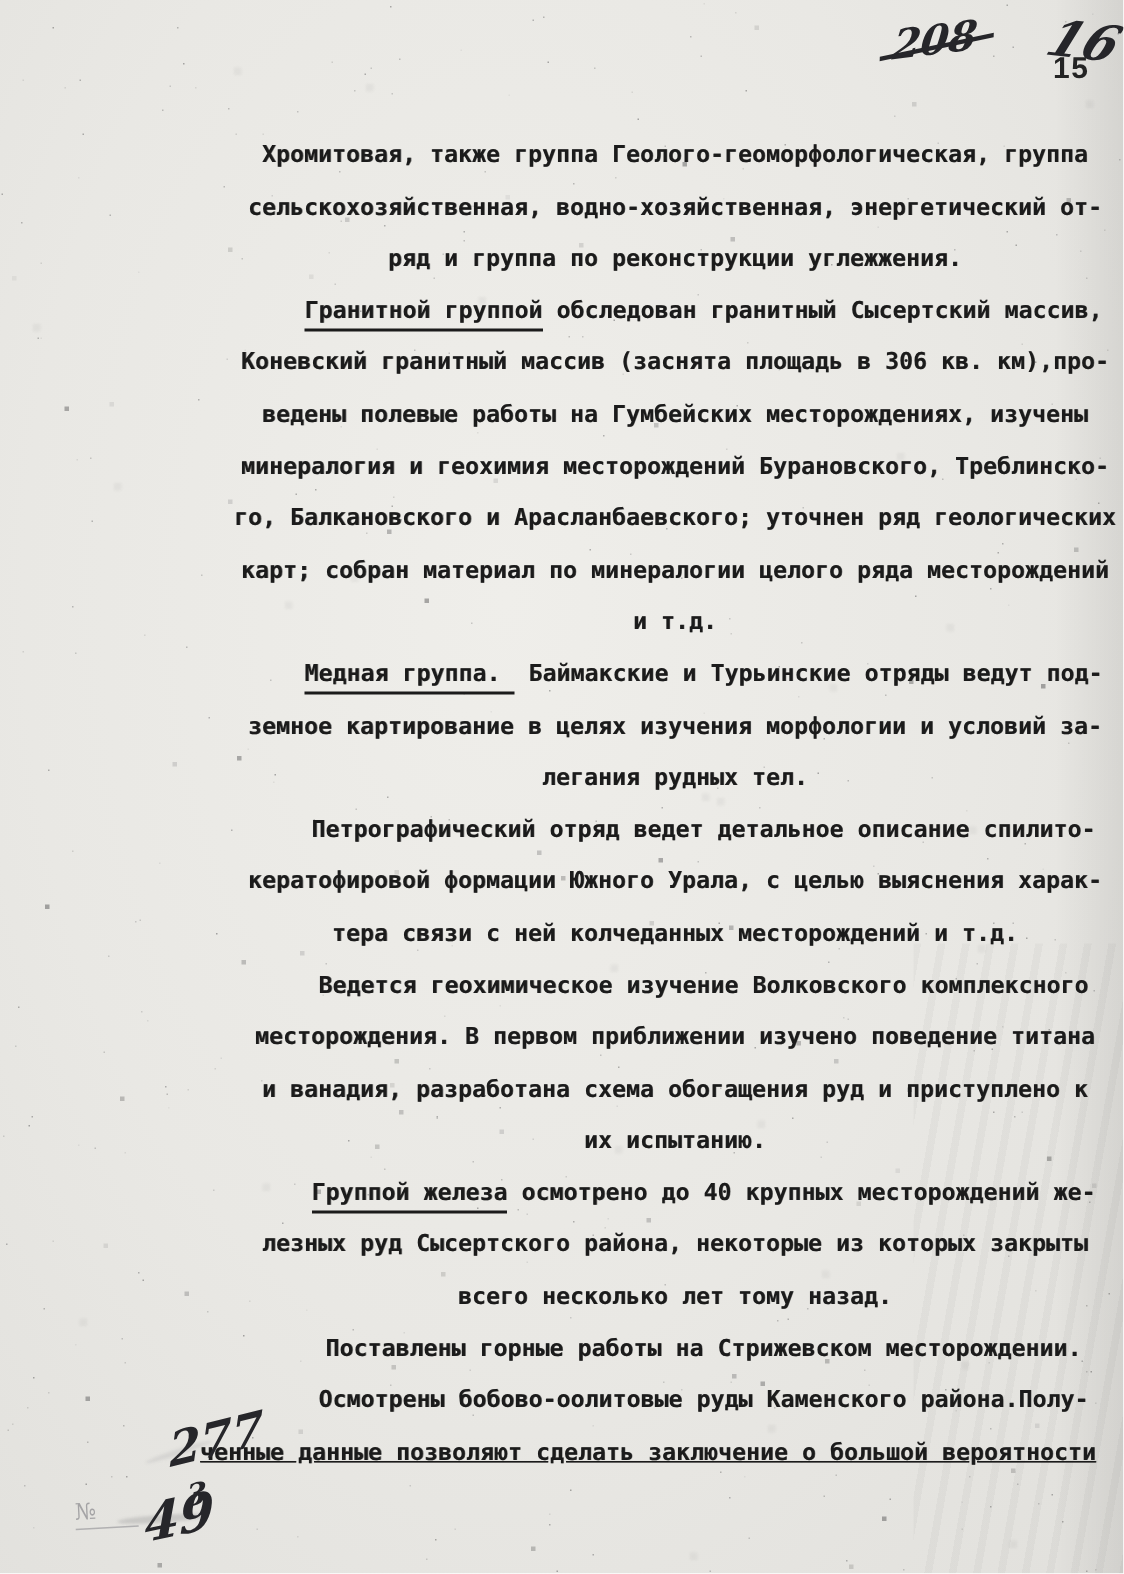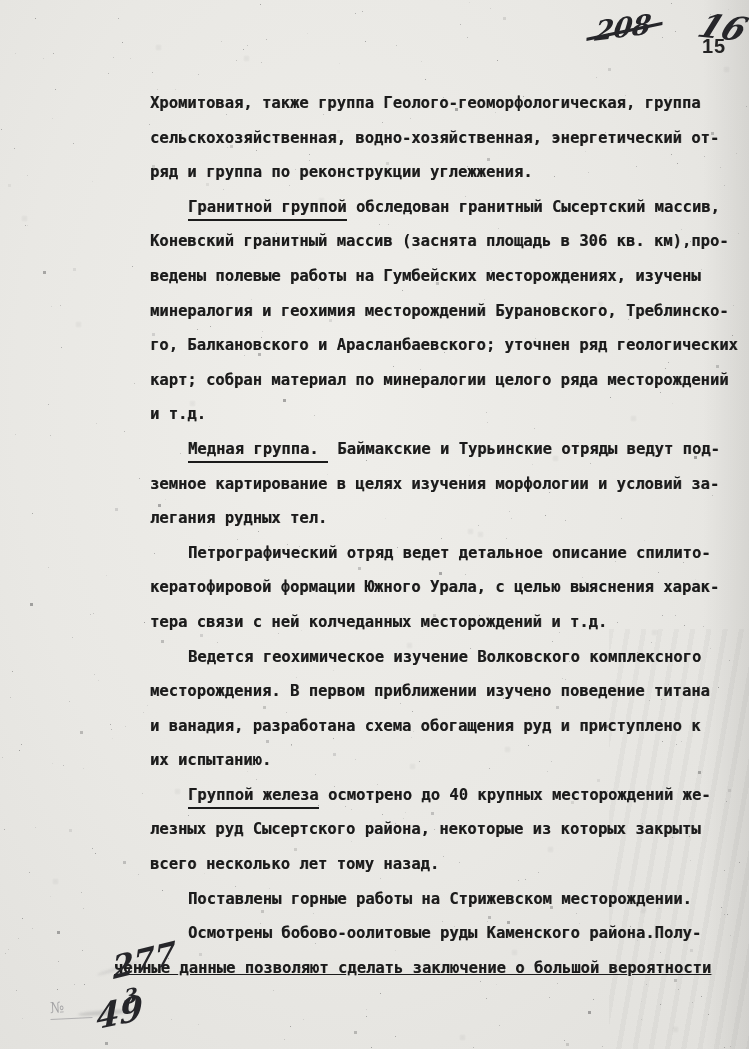--- a/index.html
+++ b/index.html
@@ -48,21 +48,21 @@
   
   .textblock {
     position: absolute;
     left: 150px; top: 86px;
     width: 600px;
     color: #1b1b1b;
     font: 700 15.5px/34.6px "DejaVu Sans Mono", monospace;
     white-space: pre;
     text-shadow: 0.4px 0 0 rgba(27,27,27,0.55);
   }
-  .line { height: 34.6px; }
+  .line { height: 34.6px; text-align: center; }
   .line.indent { text-indent: 38px; }
   .line.outdent { margin-left: -36px; text-decoration: underline; }
   .u { border-bottom: 2px solid #1b1b1b; padding-bottom: 3px; }
 
   
   .typed-num {
     position: absolute; left: 702px; top: 36px;
     color: #242424;
     font: 700 20px/1 "Liberation Sans", sans-serif;
     letter-spacing: 1px;

